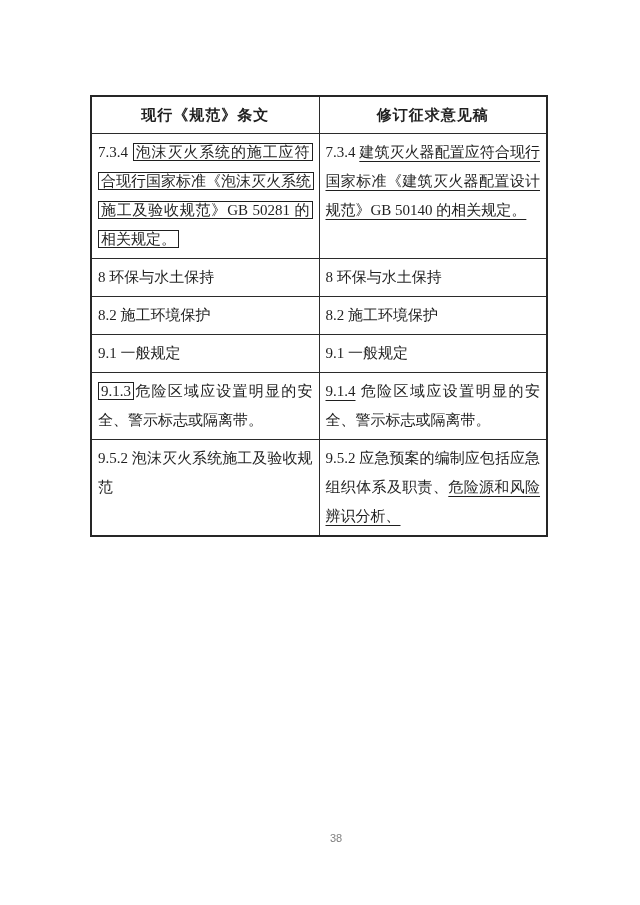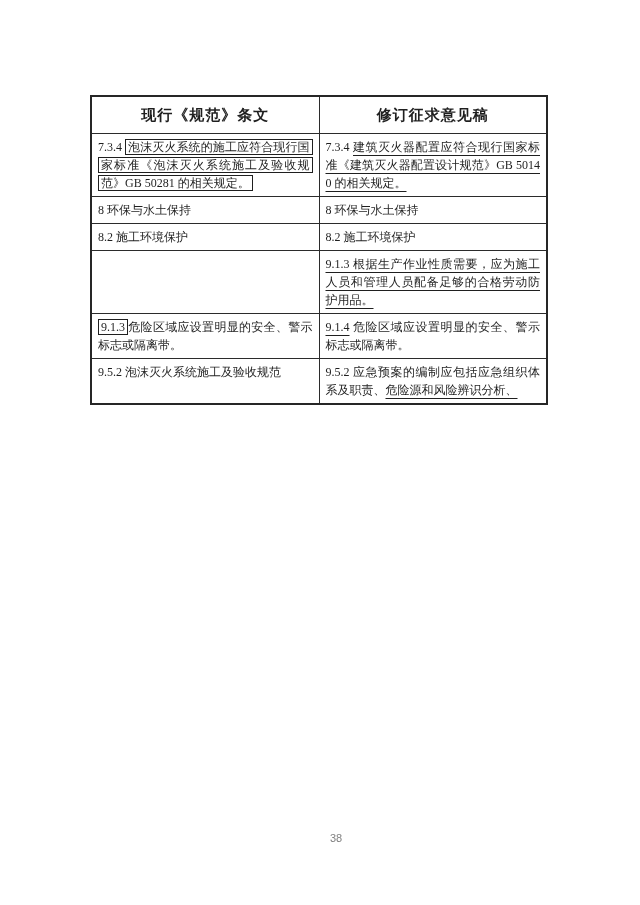--- a/index.html
+++ b/index.html
@@ -25,22 +25,22 @@
     border-collapse: collapse;
     table-layout: fixed;
     border: 2px solid #262626;
   }
   table.cmp th,
   table.cmp td {
     border: 1px solid #2b2b2b;
     width: 50%;
     vertical-align: top;
     padding: 4px 6px;
-    font-size: 12px;
-    line-height: 18px;
+    font-size: 15px;
+    line-height: 29px;
     text-align: justify;
     text-justify: inter-ideograph;
     color: #1f1f1f;
     word-break: break-all;
   }
   table.cmp th {
     text-align: center;
     font-weight: bold;
     font-size: 15px;
     line-height: 28px;
@@ -89,22 +89,22 @@
         </tr>
         <tr>
           <td><span class="seg-n">8 环保与水土保持</span></td>
           <td><span class="seg-n">8 环保与水土保持</span></td>
         </tr>
         <tr>
           <td><span class="seg-n">8.2 施工环境保护</span></td>
           <td><span class="seg-n">8.2 施工环境保护</span></td>
         </tr>
         <tr>
-          <td></td>
-          <td><span class="seg-u">9.1.3 根据生产作业性质需要，应为施工人员和管理人员配备足够的合格劳动防护用品。</span></td>
+          <td><span class="seg-n">9.1 一般规定</span></td>
+          <td><span class="seg-n">9.1 一般规定</span></td>
         </tr>
         <tr>
           <td><span class="seg-b">9.1.3</span><span class="seg-n">危险区域应设置明显的安全、警示标志或隔离带。</span></td>
           <td><span class="seg-u">9.1.4</span><span class="seg-n"> 危险区域应设置明显的安全、警示标志或隔离带。</span></td>
         </tr>
         <tr>
           <td><span class="seg-n">9.5.2 泡沫灭火系统施工及验收规范</span></td>
           <td><span class="seg-n">9.5.2 应急预案的编制应包括应急组织体系及职责、</span><span class="seg-u">危险源和风险辨识分析、</span></td>
         </tr>
       </tbody>

